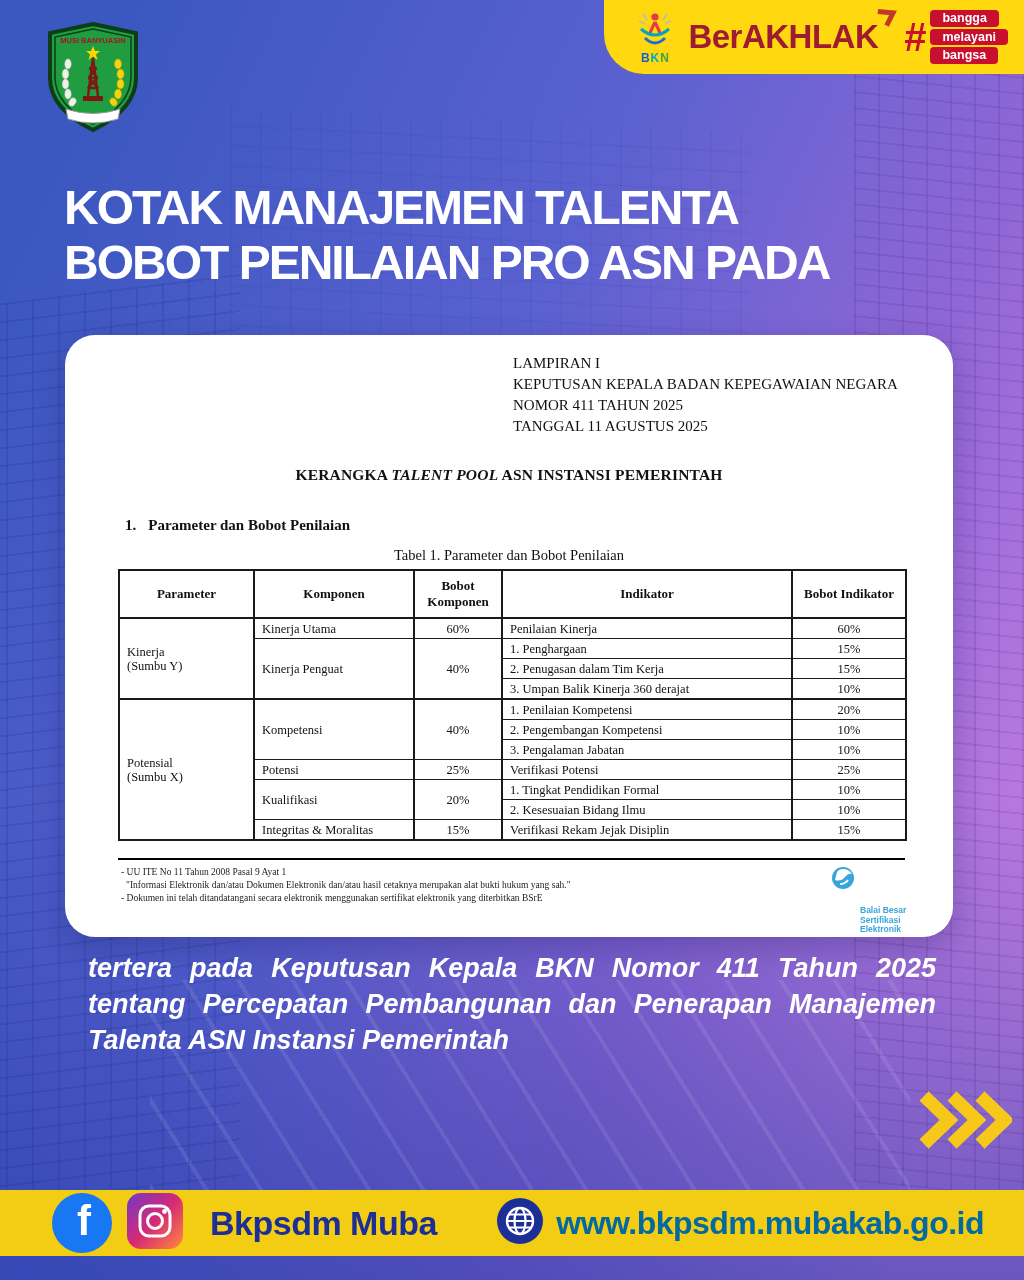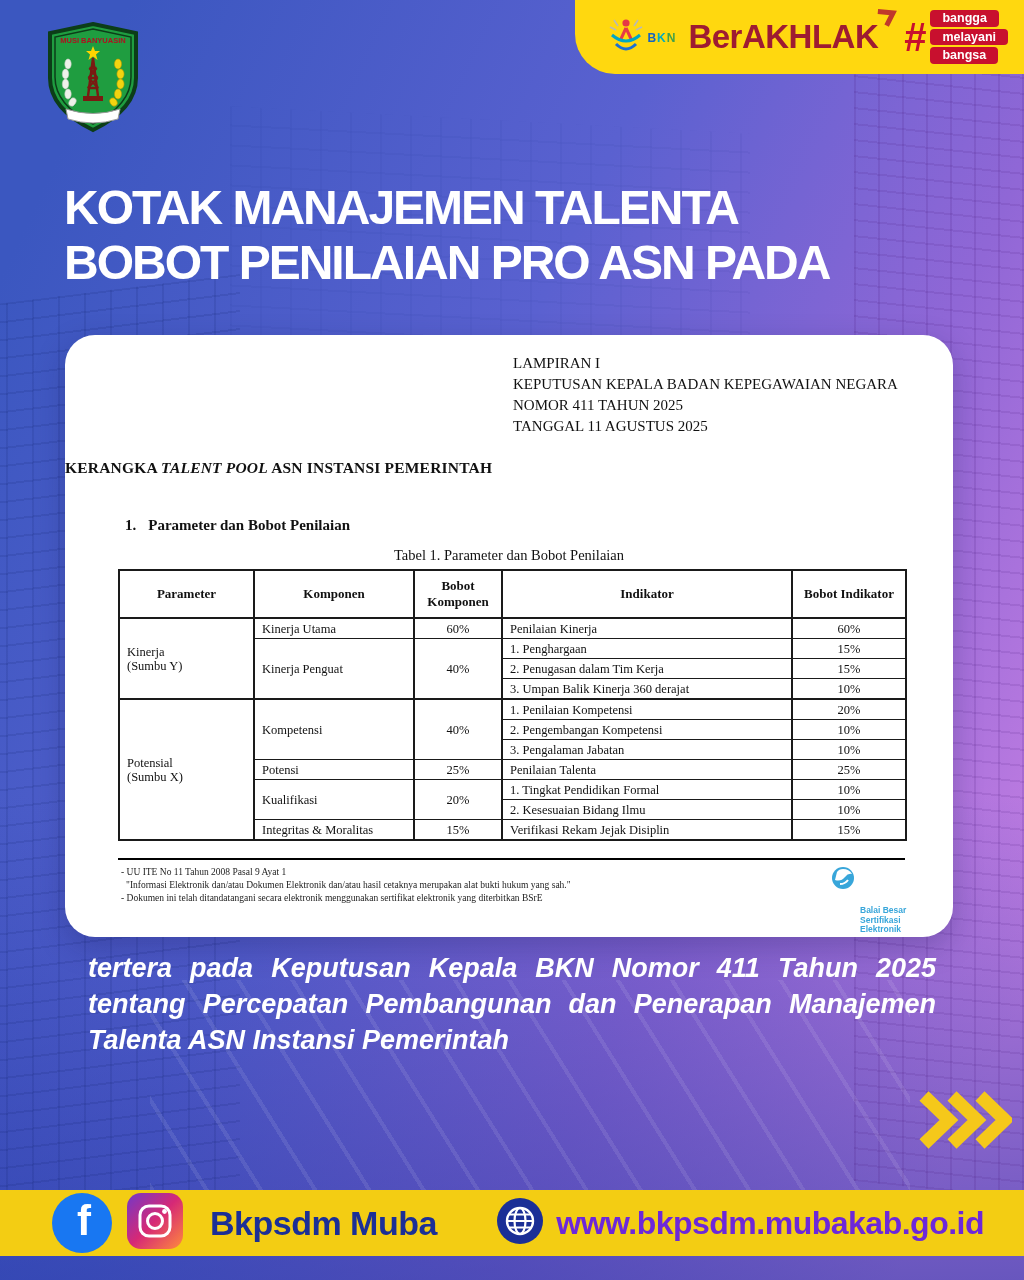--- a/index.html
+++ b/index.html
@@ -27,41 +27,41 @@
   .bg-streaks{left:150px;top:980px;width:760px;height:210px;
     background:repeating-linear-gradient(58deg,rgba(255,255,255,.09) 0 4px,transparent 4px 46px);}
 
   
   .logo-regency{position:absolute;left:44px;top:22px;width:98px;height:114px;}
 
   
   .badge{position:absolute;right:0;top:0;height:74px;background:#ffd80f;
     border-bottom-left-radius:40px;display:flex;align-items:center;
     padding:0 16px 0 30px;gap:12px;z-index:3;}
-  .bkn-logo{display:flex;align-items:center;line-height:1;}
+  .bkn-logo{display:flex;flex-direction:column;align-items:center;line-height:1;}
   .bkn-word{font-size:12px;font-weight:bold;letter-spacing:1px;margin-top:1px;}
   .berakhlak-wrap{position:relative;padding-right:14px;}
   .berakhlak{font-size:33px;font-weight:bold;color:#9e1b32;letter-spacing:-.5px;}
   .berakhlak-arrow{position:absolute;right:-6px;top:-12px;}
   .hash-group{display:flex;align-items:center;gap:4px;}
   .hash{font-size:40px;font-weight:bold;color:#c8102e;line-height:1;}
   .chips{display:flex;flex-direction:column;gap:2px;}
   .chip{background:#c8102e;color:#fff;font-weight:bold;font-size:12.5px;
     line-height:1.15;padding:1px 12px;border-radius:4px;width:fit-content;}
 
   
   .headline{position:absolute;left:64px;top:180px;width:900px;z-index:2;
     color:#fff;font-weight:bold;font-size:48px;line-height:55px;letter-spacing:-2px;}
 
   
   .card{position:absolute;left:65px;top:335px;width:888px;height:602px;background:#fff;
     border-radius:30px;z-index:2;box-shadow:0 10px 30px rgba(20,20,80,.25);
     font-family:"Liberation Serif",serif;color:#111;}
   .lampiran{position:absolute;left:448px;top:18px;font-size:15px;line-height:21px;}
-  .doc-heading{position:absolute;left:0;top:124px;width:100%;text-align:left;
+  .doc-heading{position:absolute;left:0;top:131px;width:100%;text-align:center;
     font-weight:bold;font-size:15.5px;letter-spacing:.2px;}
   .doc-heading .it{font-style:italic;}
   .section-line{position:absolute;left:60px;top:174px;font-weight:bold;font-size:15px;margin-top:8px;}
   .section-line .num{margin-right:12px;}
   .tabel-caption{position:absolute;left:0;top:212px;width:100%;text-align:center;font-size:14.5px;}
 
   table.doc{position:absolute;left:53px;top:234px;border-collapse:collapse;
     table-layout:fixed;width:787px;border:2px solid #1a1a1a;}
   .doc th{border:2px solid #1a1a1a;font-size:13px;font-weight:bold;
     padding:4px 6px;height:38px;text-align:center;vertical-align:middle;}
@@ -88,21 +88,21 @@
   
   .bar{position:absolute;left:0;top:1190px;width:1024px;height:66px;background:#f3cd13;
     display:flex;align-items:center;z-index:3;padding:0 40px 0 52px;box-sizing:border-box;}
   .bar .icon{flex:0 0 auto;}
   .fb{width:60px;height:60px;border-radius:50%;background:#1877f2;display:flex;
     align-items:center;justify-content:center;}
   .fb span{color:#fff;font-weight:bold;font-size:42px;line-height:1;transform:translate(2px,-2px);}
   .ig{margin-left:14px;}
   .bar-label{margin-left:26px;color:#1b2f96;font-weight:bold;font-size:34px;letter-spacing:-.5px;}
   .globe{margin-left:auto;}
-  .bar-site{margin-left:12px;color:#6d28d9;font-weight:bold;font-size:32px;letter-spacing:-.5px;}
+  .bar-site{margin-left:12px;color:#0369a1;font-weight:bold;font-size:32px;letter-spacing:-.5px;}
 </style>
 </head>
 <body>
 
 <div class="poster">
 
   <div class="bg-grid bg-left"></div>
   <div class="bg-grid bg-right"></div>
   <div class="bg-grid bg-mid"></div>
   <div class="bg-grid bg-streaks"></div>
@@ -245,21 +245,21 @@
           <td>2.  Pengembangan Kompetensi</td>
           <td class="pct">10%</td>
         </tr>
         <tr>
           <td>3.  Pengalaman Jabatan</td>
           <td class="pct">10%</td>
         </tr>
         <tr>
           <td>Potensi</td>
           <td class="pct">25%</td>
-          <td>Penilaian Talenta</td>
+          <td>Verifikasi Potensi</td>
           <td class="pct">25%</td>
         </tr>
         <tr>
           <td rowspan="2">Kualifikasi</td>
           <td class="pct" rowspan="2">20%</td>
           <td>1.  Tingkat Pendidikan Formal</td>
           <td class="pct">10%</td>
         </tr>
         <tr>
           <td>2.  Kesesuaian Bidang Ilmu</td>

